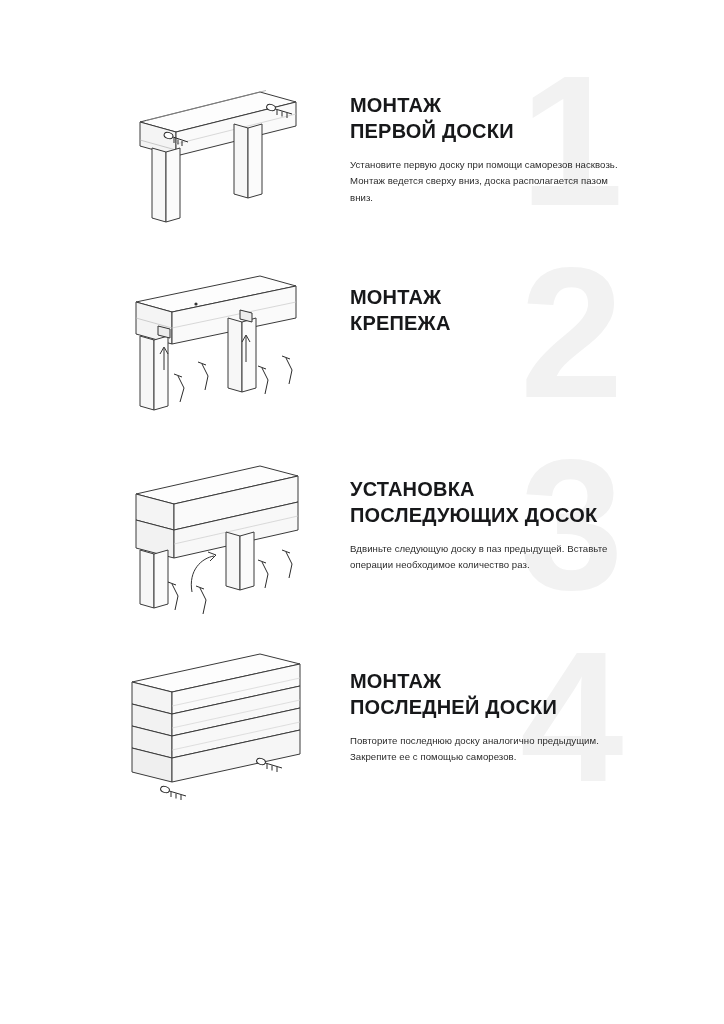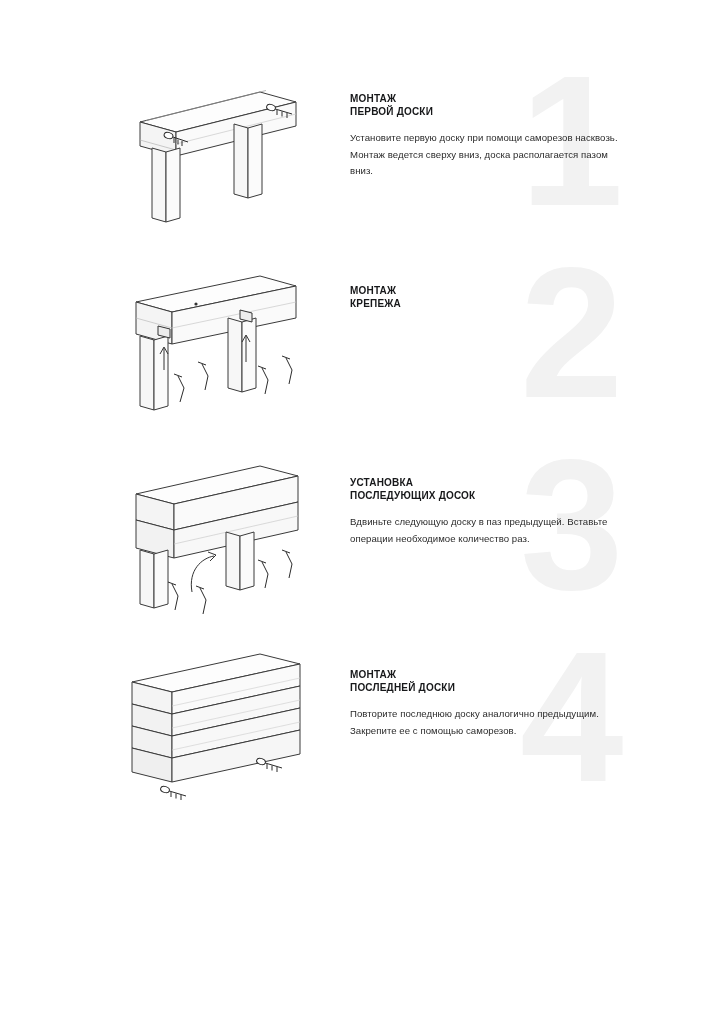--- a/index.html
+++ b/index.html
@@ -39,21 +39,21 @@
     width: 220px;
     height: 185px;
   }
   .step-text {
     position: absolute;
     left: 350px;
     top: 18px;
     width: 276px;
   }
   .step-title {
-    font-size: 10px;
+    font-size: 20px;
     font-weight: bold;
     line-height: 1.32;
     letter-spacing: 0.2px;
     color: #17181a;
     margin: 0 0 12px 0;
     text-transform: uppercase;
     white-space: pre-line;
   }
   .step-body {
     font-size: 9.6px;

